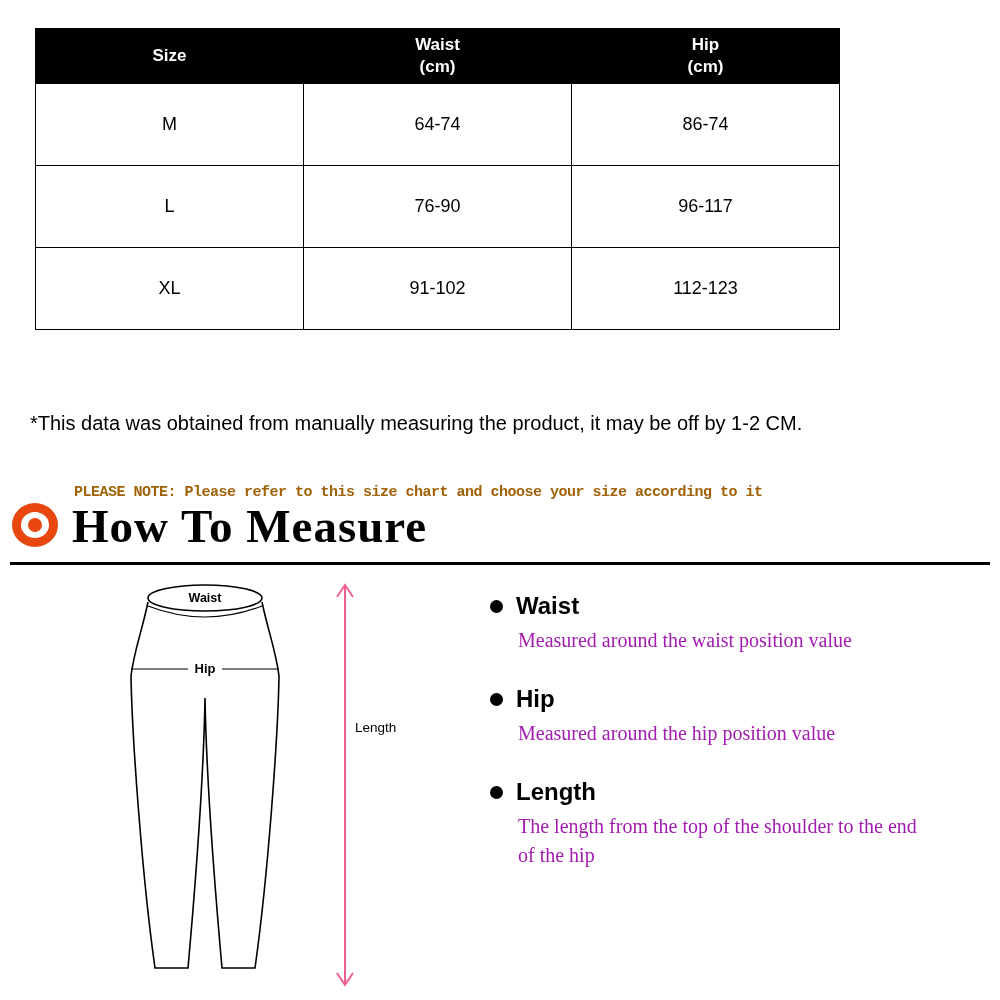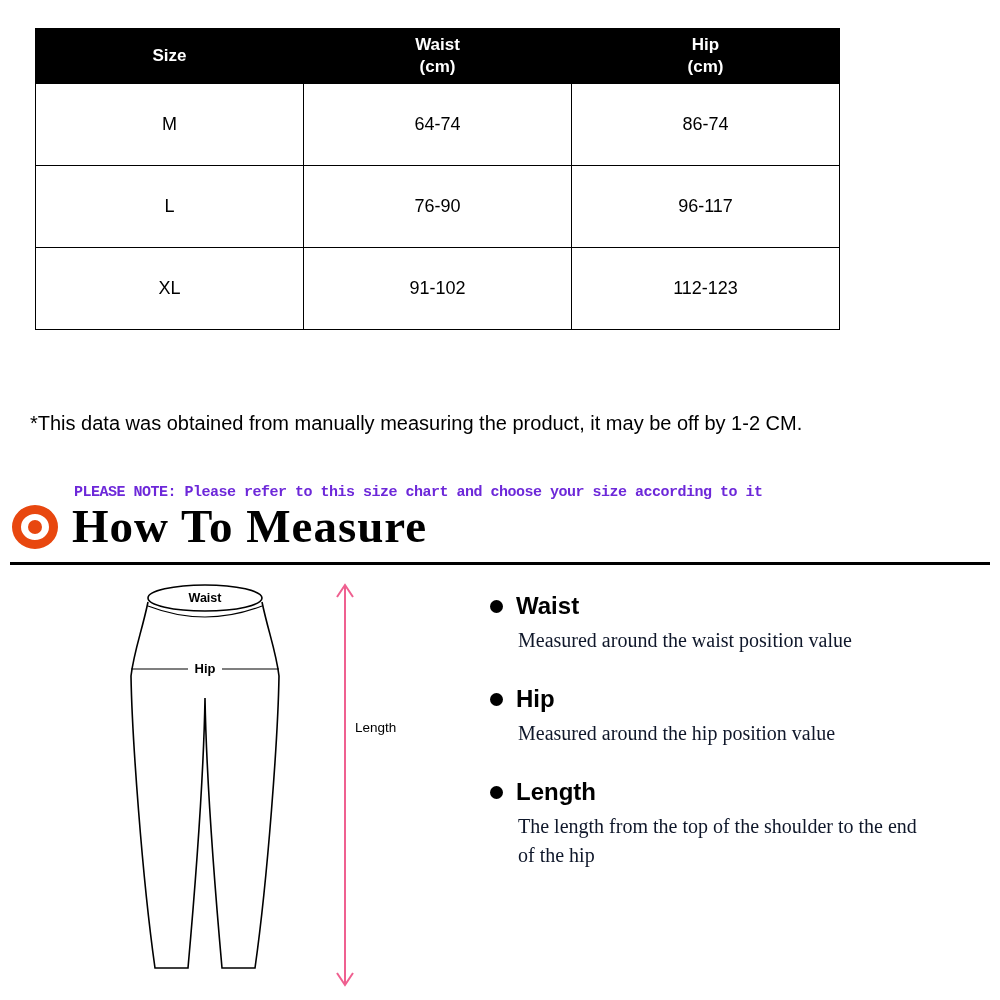--- a/index.html
+++ b/index.html
@@ -54,31 +54,30 @@
   }
 
   
   .red-note {
     position: absolute;
     left: 74px;
     top: 484px;
     font-family: "Liberation Mono", monospace;
     font-weight: bold;
     font-size: 15px;
-    color: #6d28d9;
+    color: #a16207;
     letter-spacing: -0.5px;
   }
 
   
   .title-row {
     position: absolute;
     left: 12px;
     top: 503px;
     display: flex;
-    align-items: center;
     gap: 14px;
   }
   .target-icon {
     width: 46px;
     height: 44px;
     border-radius: 50%;
     border: 9px solid #e8470f;
     box-sizing: border-box;
     position: relative;
     flex: 0 0 auto;
@@ -144,21 +143,21 @@
     font-weight: bold;
     font-size: 24px;
     color: #000000;
   }
   .mi-desc {
     margin-left: 28px;
     margin-top: 6px;
     font-family: "Liberation Serif", serif;
     font-size: 20px;
     line-height: 1.45;
-    color: #0f172a;
+    color: #a21caf;
     max-width: 420px;
   }
 </style>
 </head>
 <body>
 
 <div class="page">
 
   <table class="size-chart">
     <thead>

